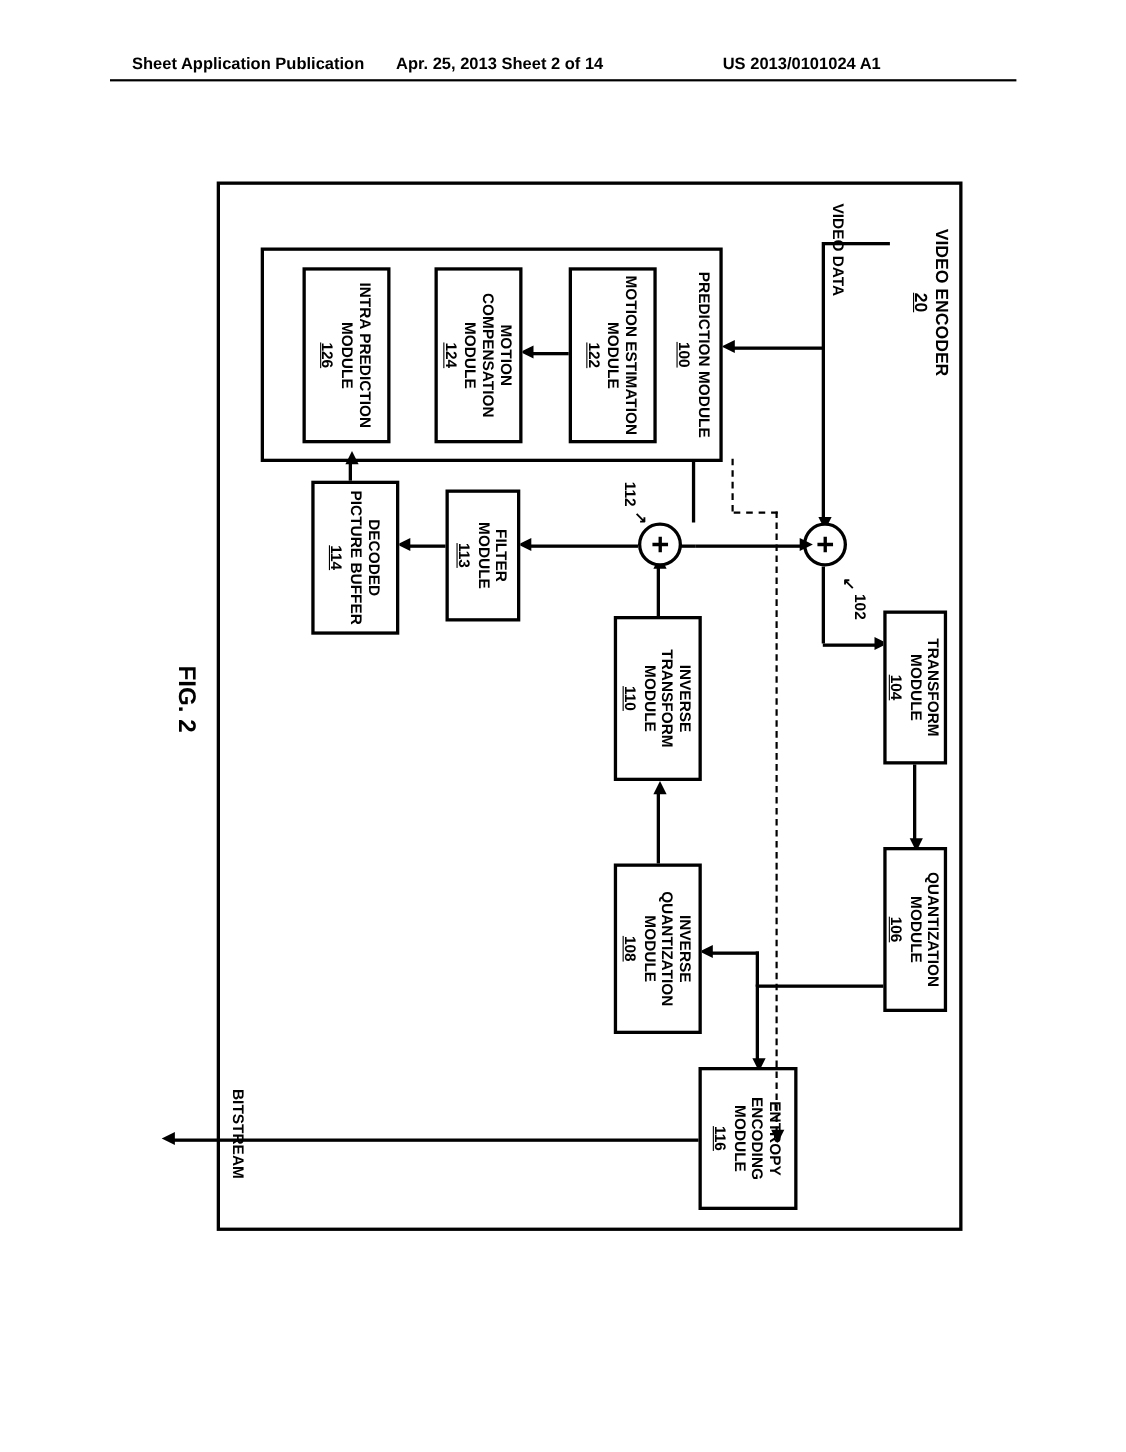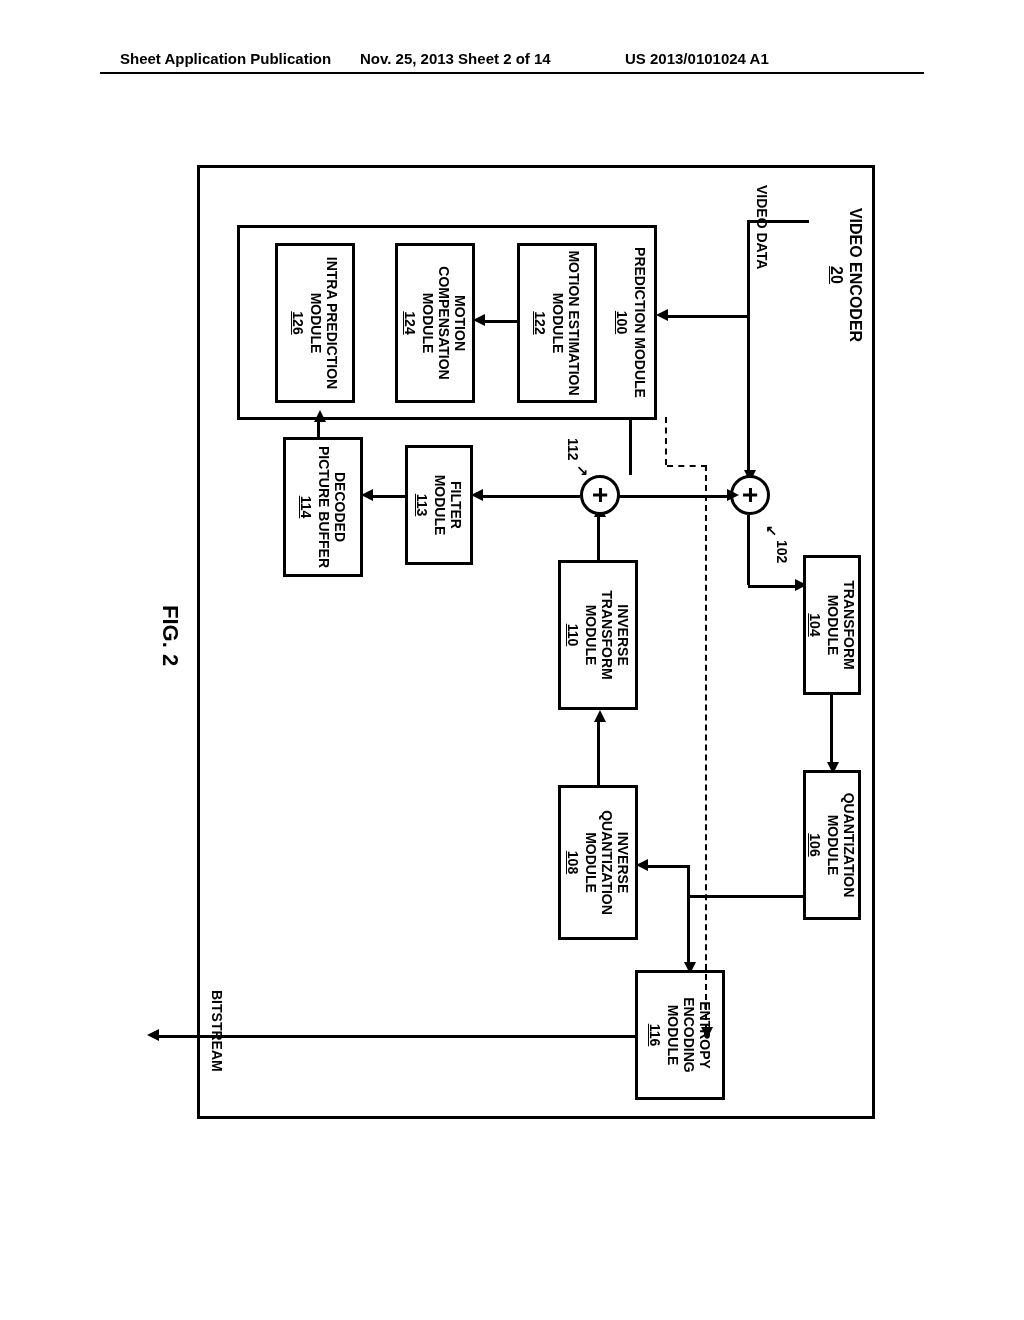--- a/index.html
+++ b/index.html
@@ -19,21 +19,21 @@
   .header {
     position: absolute;
     top: 50px;
     left: 0;
     width: 1024px;
     font-size: 15px;
     font-weight: bold;
   }
   .hdr-left   { position: absolute; left: 120px; }
   .hdr-center { position: absolute; left: 360px; }
-  .hdr-right  { position: absolute; left: 625px; }
+  .hdr-right  { position: absolute; left: 657px; }
   .hdr-rule {
     position: absolute;
     top: 72px;
     left: 100px;
     width: 824px;
     height: 0;
     border-top: 2px solid #000;
   }
 
   
@@ -138,21 +138,21 @@
   .arr-u { border-left: 6px solid transparent; border-right: 6px solid transparent; border-bottom: 12px solid #000; }
 
 </style>
 </head>
 <body>
 
 <div class="page">
 
   <div class="header">
     <span class="hdr-left">Sheet Application Publication</span>
-    <span class="hdr-center">Nov. 25, 2013  Sheet 2 of 14</span>
+    <span class="hdr-center">Apr. 25, 2013  Sheet 2 of 14</span>
     <span class="hdr-right">US 2013/0101024 A1</span>
   </div>
   <div class="hdr-rule"></div>
 
   <div class="stage-wrap">
     <div class="stage">
 
       <div class="frame"></div>
 
       <div class="title-block">

